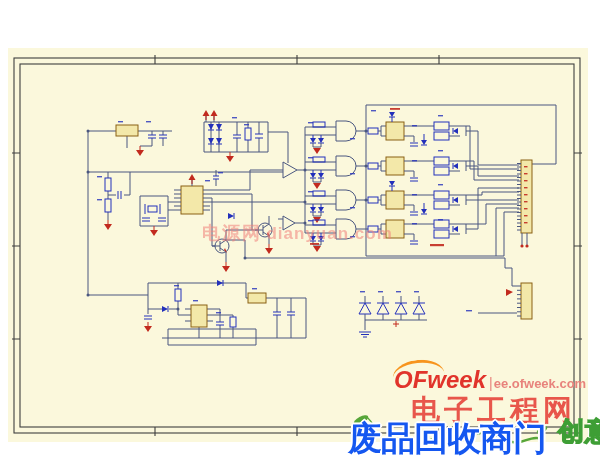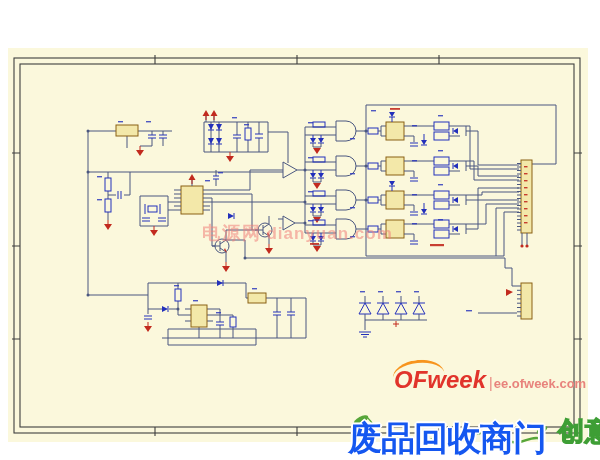--- a/index.html
+++ b/index.html
@@ -321,20 +321,21 @@
   <div class="wm-center">
     <span class="cn">电源网</span>
     <span class="en">dianyuan.com</span>
   </div>
 
   <div class="ofweek">
     <span class="swoosh"></span>
     <span class="brand">OFweek</span><span class="divider">|</span><span class="site">ee.ofweek.com</span>
   </div>
 
+  <div class="banner-red">电子工程网</div>
   <div class="stamp-green">创意</div>
   <div class="banner-blue">废品回收商门</div>
 
   <svg class="deco" width="250" height="45" viewBox="0 0 250 45">
     <g>
       <ellipse cx="16" cy="12" rx="8" ry="3.4" fill="var(--leaf-green)" transform="rotate(-28,16,12)"></ellipse>
       <path d="M22,9 Q26,13 29,18" stroke="var(--leaf-green)" stroke-width="1.2" fill="none"></path>
     </g>
     <path d="M85,32 C98,24 108,38 122,30 S148,24 162,32 S184,26 197,31" stroke="var(--leaf-green)" stroke-width="2.4" fill="none"></path>
     <g>

